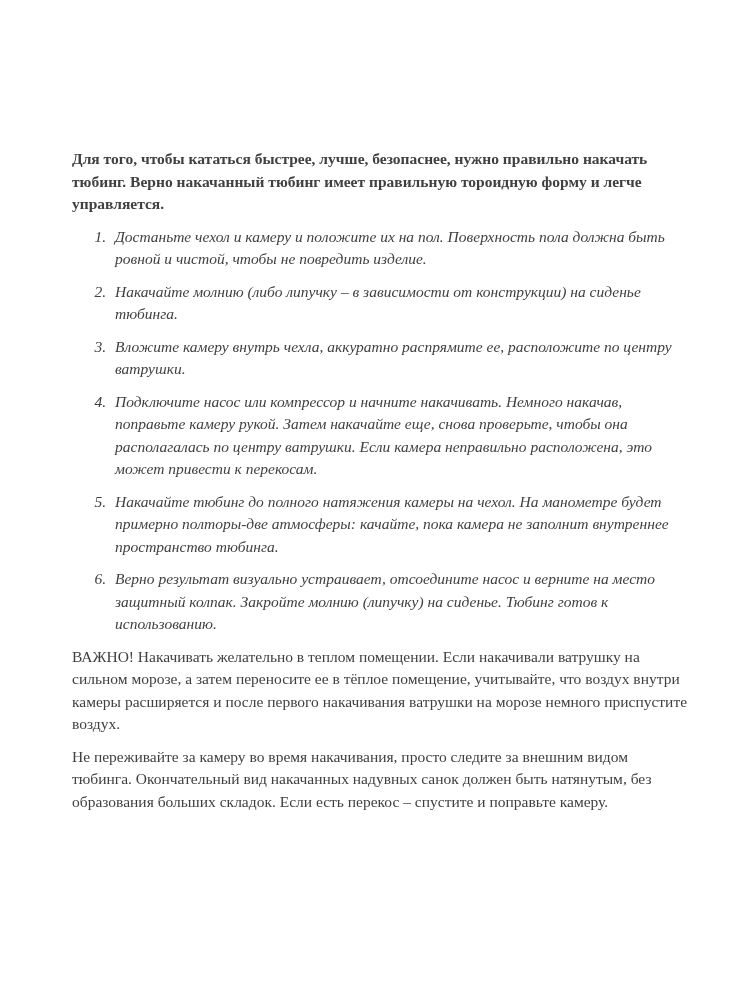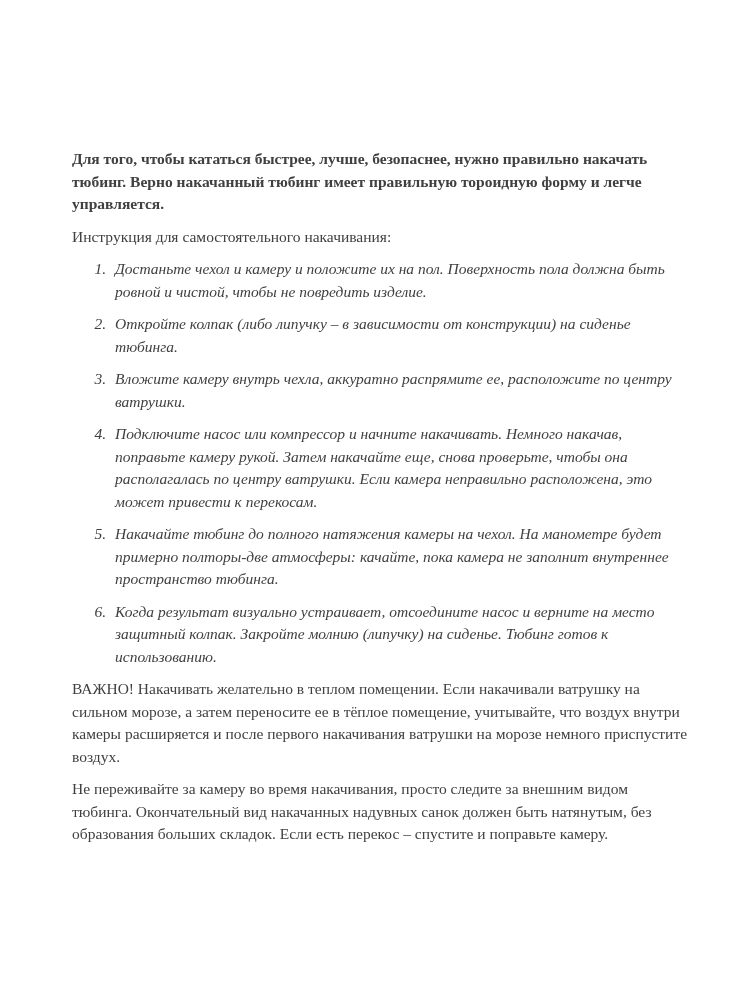--- a/index.html
+++ b/index.html
@@ -46,27 +46,26 @@
   }
 </style>
 </head>
 <body>
 
 <main class="page">
   <p class="intro">Для того, чтобы кататься быстрее, лучше, безопаснее, нужно правильно накачать тюбинг. Верно накачанный тюбинг имеет правильную тороидную форму и легче управляется.</p>
 
 
 
-  <p>Инструкция для самостоятельного накачивания:</p>
 
   <ol>
     <li>Достаньте чехол и камеру и положите их на пол. Поверхность пола должна быть ровной и чистой, чтобы не повредить изделие.</li>
-    <li>Откройте колпак (либо липучку – в зависимости от конструкции) на сиденье тюбинга.</li>
+    <li>Накачайте молнию (либо липучку – в зависимости от конструкции) на сиденье тюбинга.</li>
     <li>Вложите камеру внутрь чехла, аккуратно распрямите ее, расположите по центру ватрушки.</li>
     <li>Подключите насос или компрессор и начните накачивать. Немного накачав, поправьте камеру рукой. Затем накачайте еще, снова проверьте, чтобы она располагалась по центру ватрушки. Если камера неправильно расположена, это может привести к перекосам.</li>
     <li>Накачайте тюбинг до полного натяжения камеры на чехол. На манометре будет примерно полторы-две атмосферы: качайте, пока камера не заполнит внутреннее пространство тюбинга.</li>
-    <li>Когда результат визуально устраивает, отсоедините насос и верните на место защитный колпак. Закройте молнию (липучку) на сиденье. Тюбинг готов к использованию.</li>
+    <li>Верно результат визуально устраивает, отсоедините насос и верните на место защитный колпак. Закройте молнию (липучку) на сиденье. Тюбинг готов к использованию.</li>
   </ol>
 
   <p>ВАЖНО! Накачивать желательно в теплом помещении. Если накачивали ватрушку на сильном морозе, а затем переносите ее в тёплое помещение, учитывайте, что воздух внутри камеры расширяется и после первого накачивания ватрушки на морозе немного приспустите воздух.</p>
 
   <p>Не переживайте за камеру во время накачивания, просто следите за внешним видом тюбинга. Окончательный вид накачанных надувных санок должен быть натянутым, без образования больших складок. Если есть перекос – спустите и поправьте камеру.</p>
 </main>
 
 </body></html>

